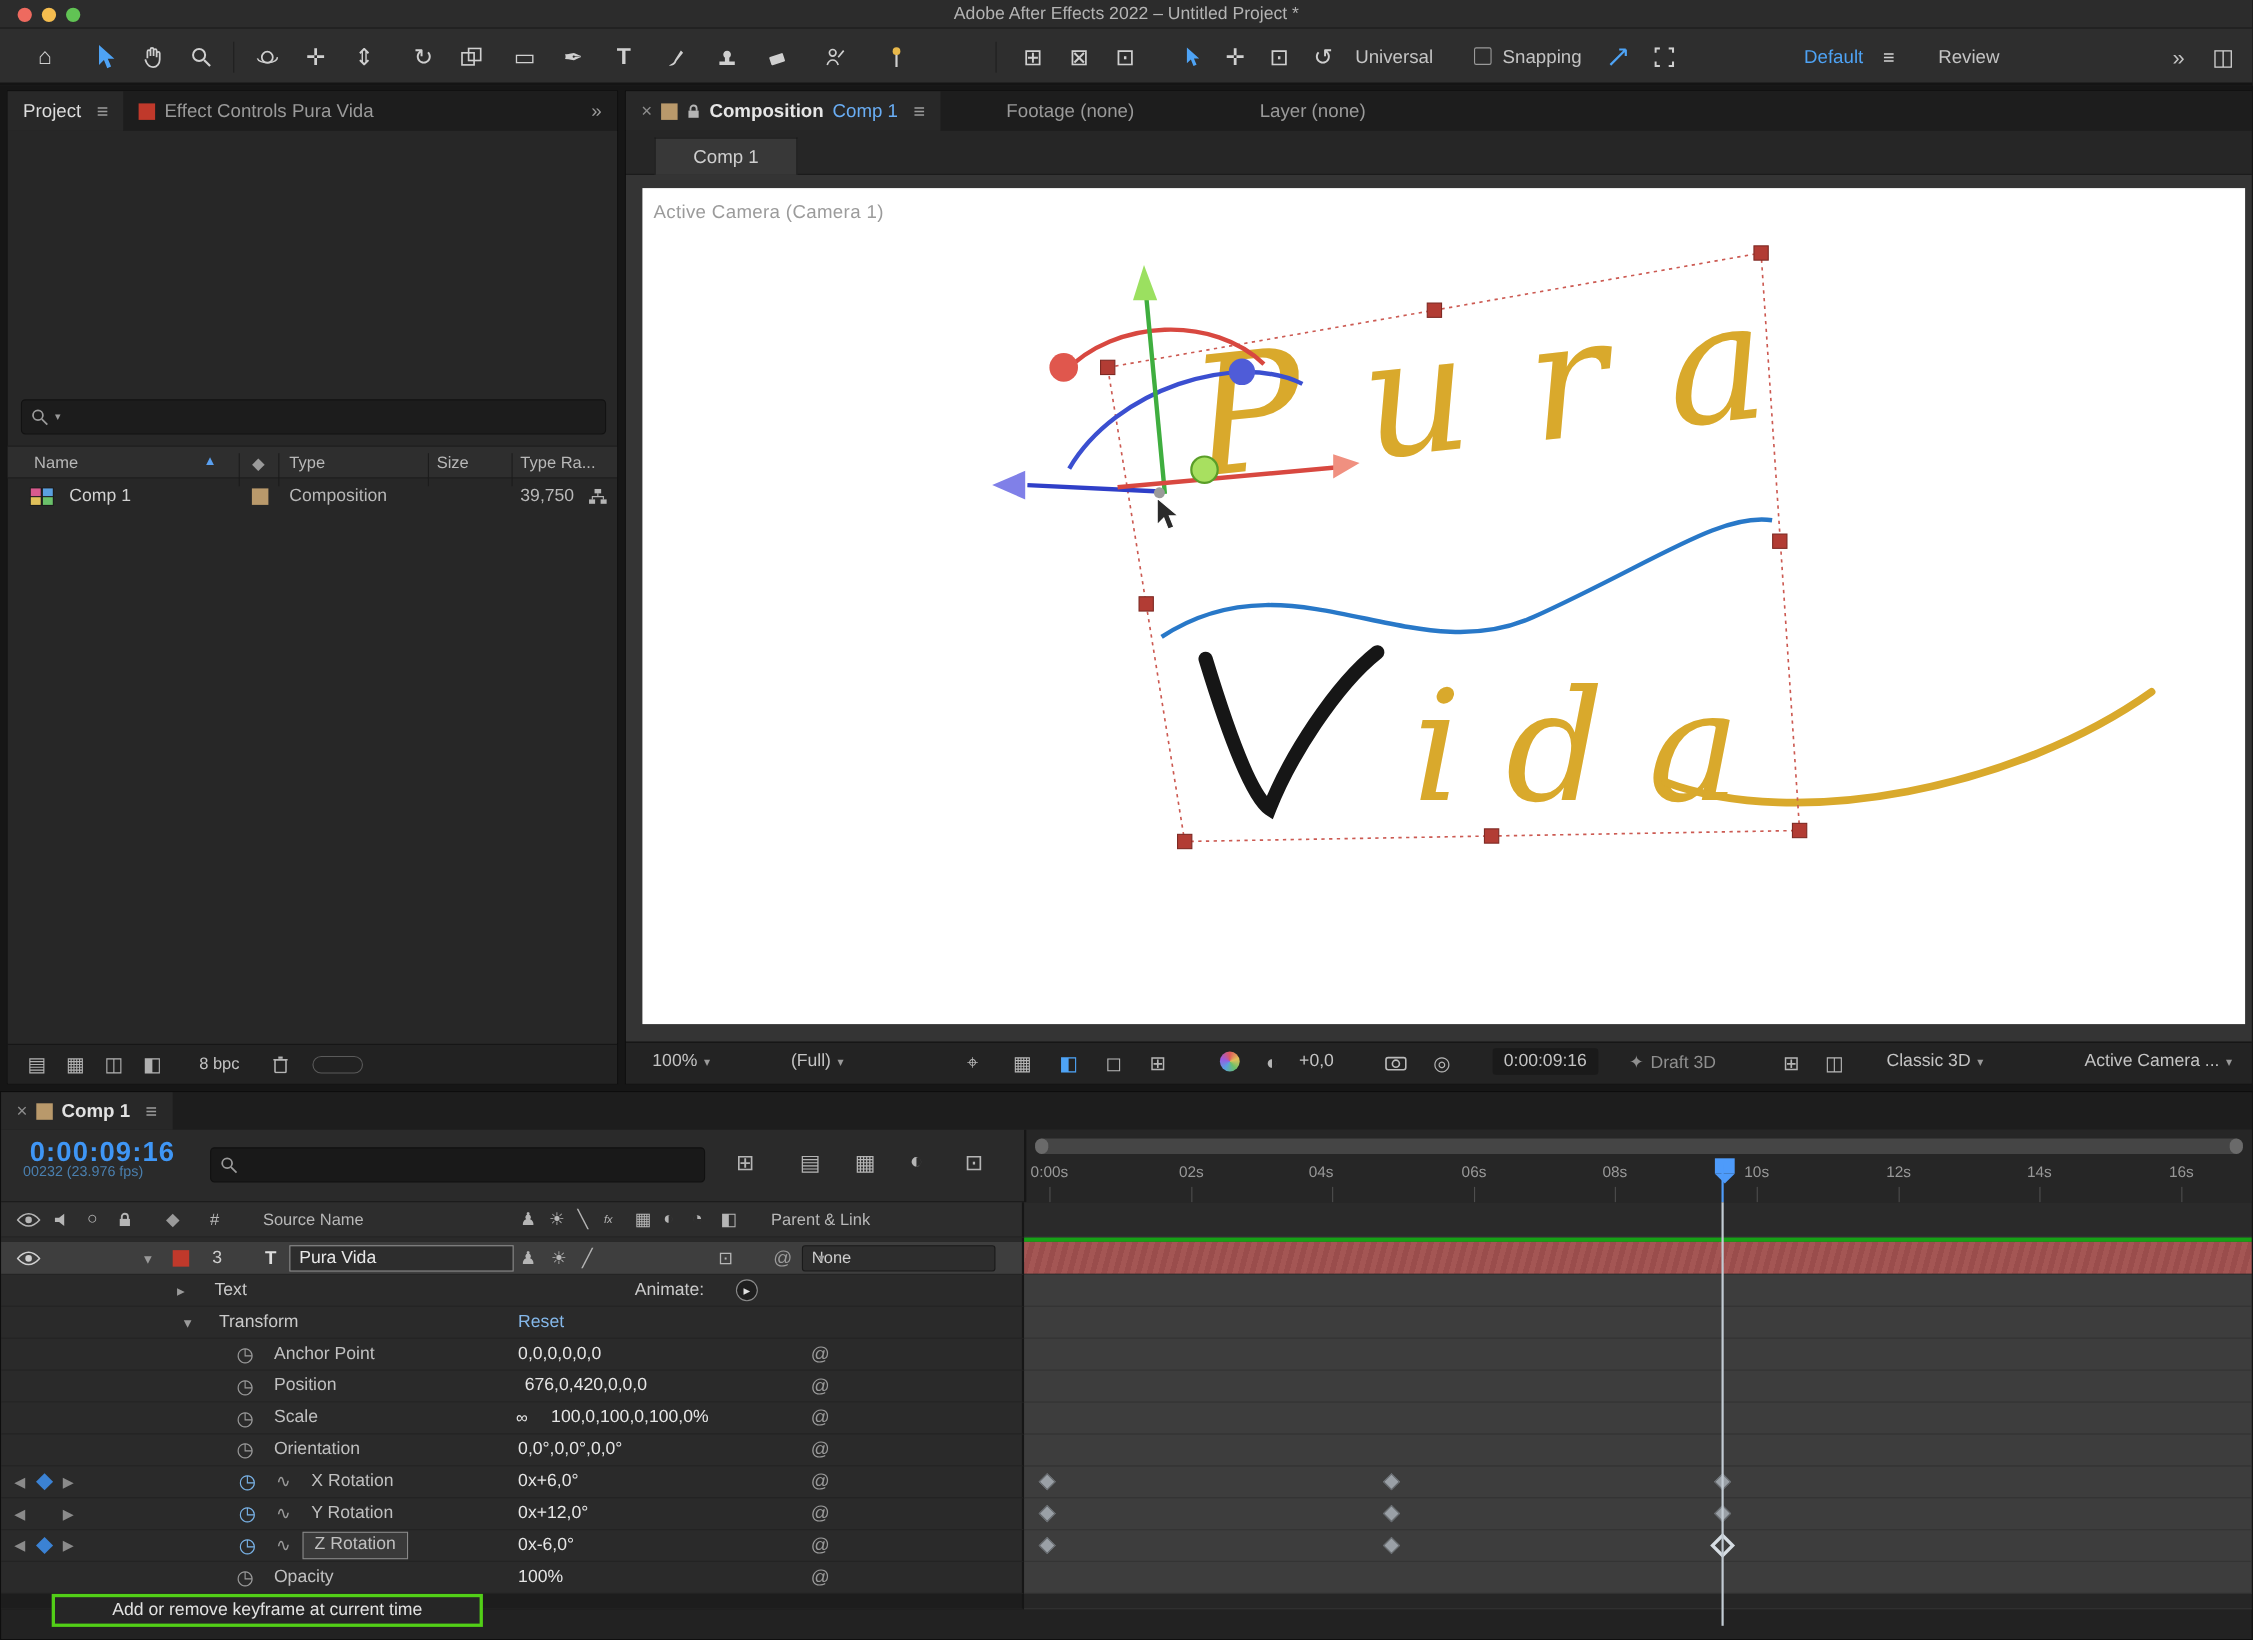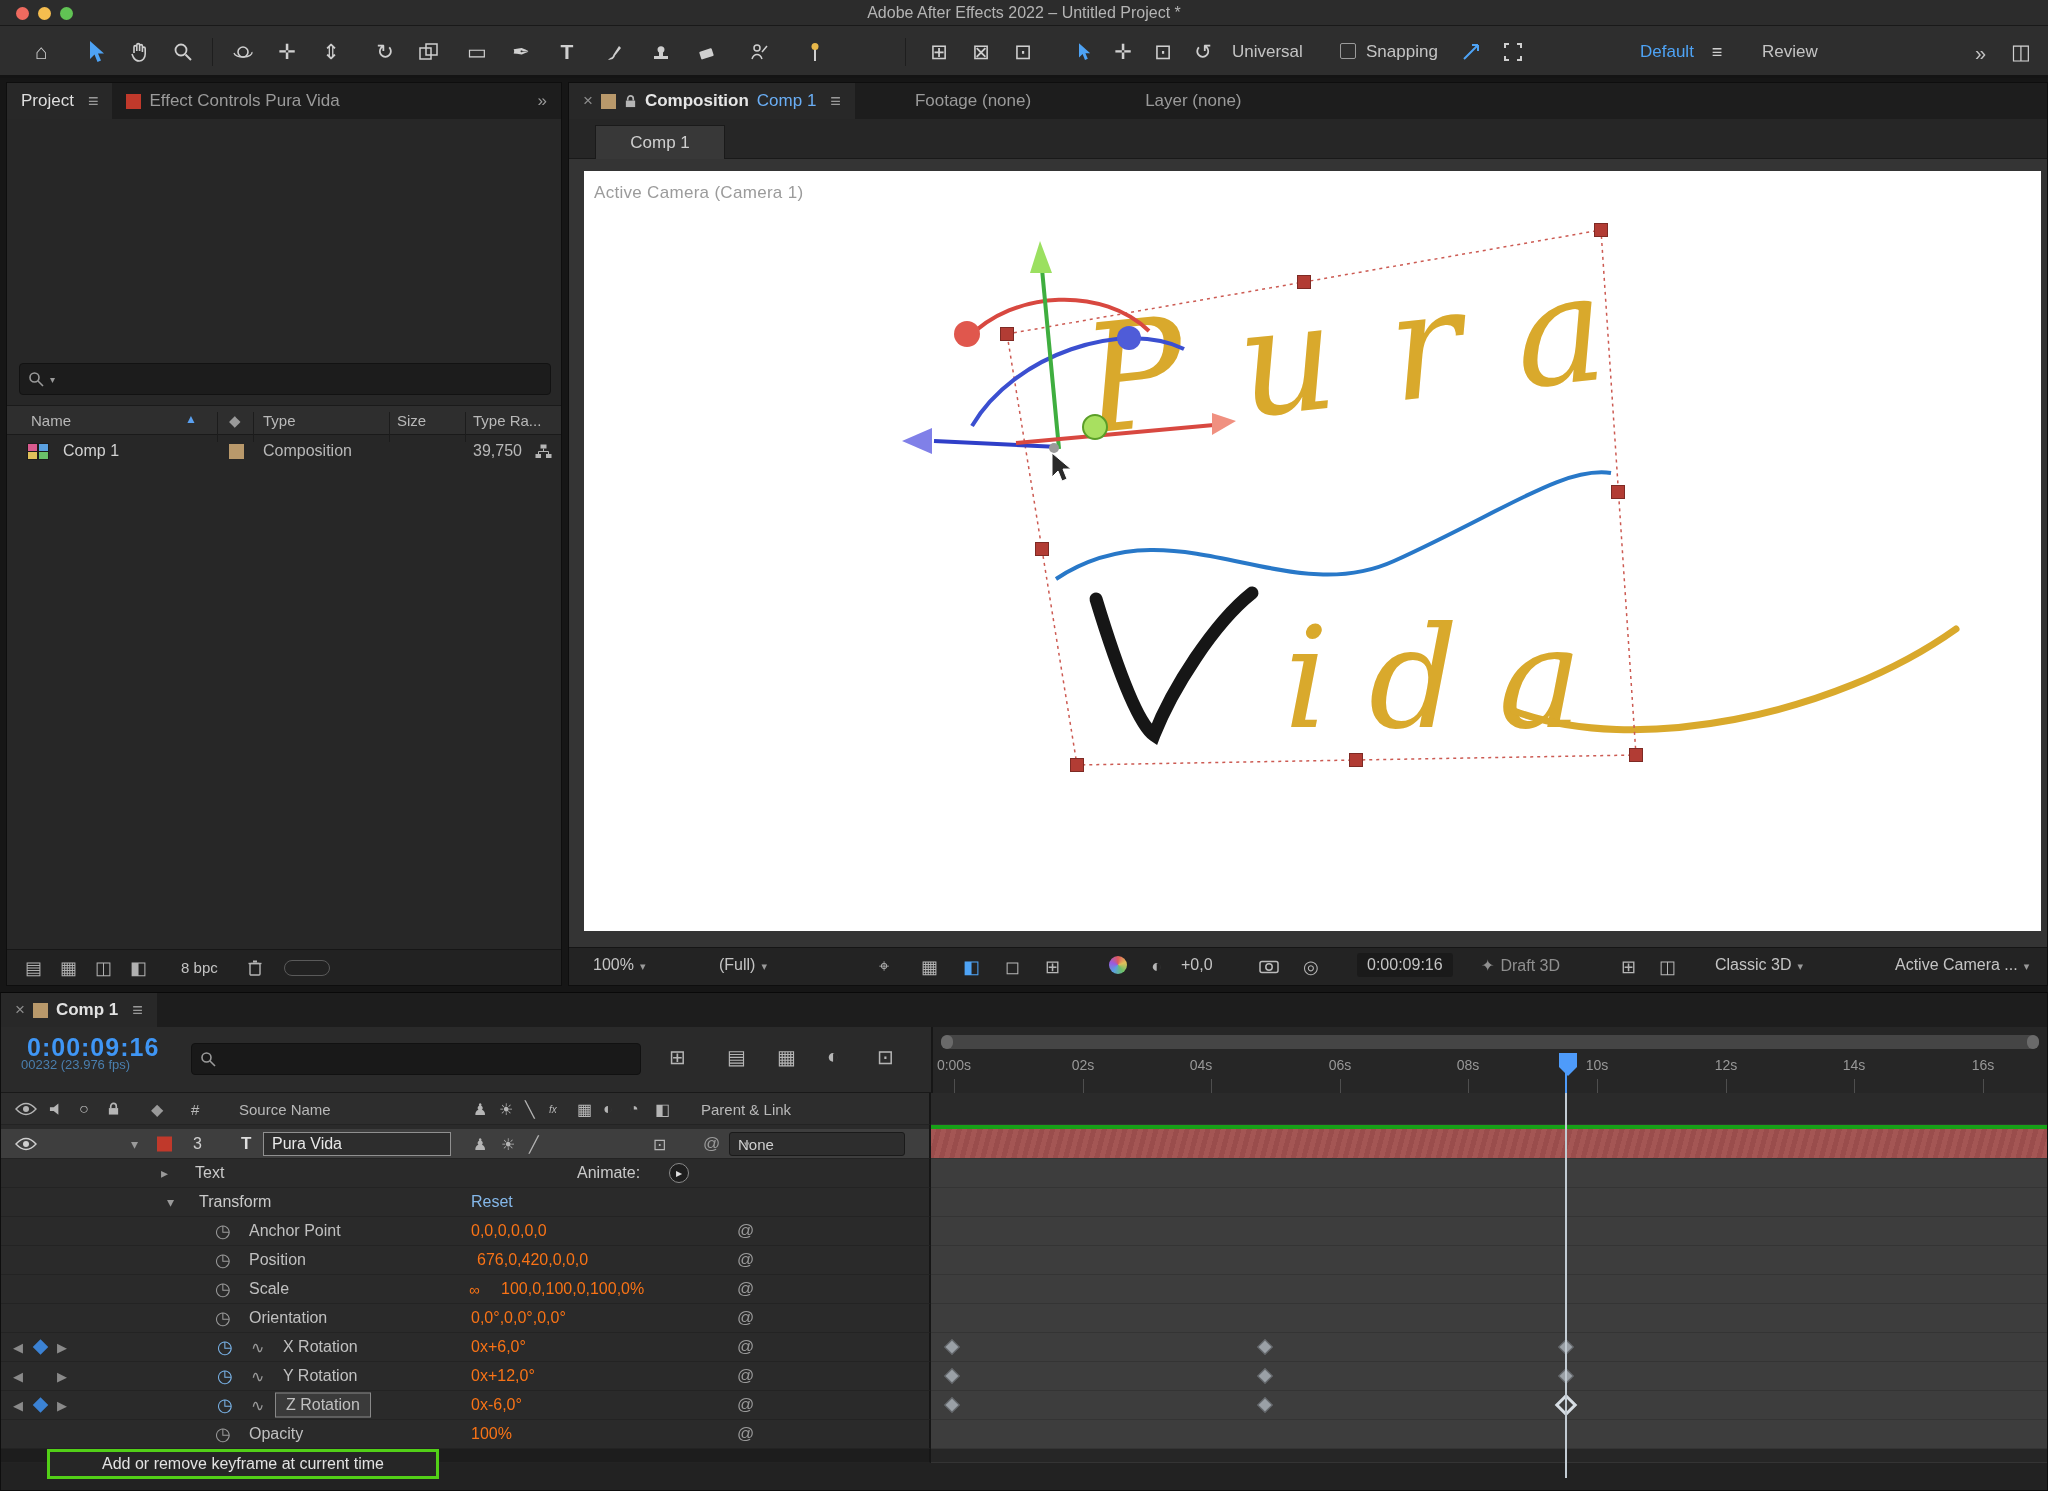--- a/index.html
+++ b/index.html
@@ -92,31 +92,31 @@
   .layer-row{height:30px}.layer-row .lp{background:#3e3e3e}
   .layer-row .tp{background:repeating-linear-gradient(105deg,#a45654 0 5px,#9a4d4c 5px 10px)}
   .prop-row{height:29px}
   .filler-row{height:14px}.filler-row .lp{background:#1d1d1d}.filler-row .tp{background:#262626}
 
   .lp span{position:absolute;top:50%;transform:translateY(-50%);white-space:nowrap}
   .hicon{color:#b5b5b5;font-size:16px;display:inline-flex;align-items:center}
   .htext{color:#b8b8b8;font-size:15px}
   .prop-name{color:#c0c0c0;font-size:16px}
   .group-name{color:#cacaca;font-size:16px}
-  .val{color:#f97316;font-size:16px}
+  .val{color:#e5e5e5;font-size:16px}
   .link{color:#85b8ea;font-size:16px}
   .sw{color:#9a9a9a;font-size:18px}
   .sw.kfed{color:#79b2e6}
   .graph{color:#9a9a9a;font-size:16px}
   .pick{color:#9a9a9a;font-size:17px}
   .chev{color:#9a9a9a;font-size:14px}
   .navarr{color:#8a8a8a;font-size:13px}
   .navdiam{width:11px;height:11px;background:#3b82d4;transform:translateY(-50%) rotate(45deg)!important}
   .sel-box{background:#3a3a3a;border:1px solid #888;padding:2px 10px 3px 10px}
-  .name-box{background:#2d2d2d;border:1px solid #909090;padding:2px 8px;color:#e8e8e8;font-size:16px;width:188px}
+  .name-box{background:#2d2d2d;border:1px solid #909090;padding:2px 8px;color:#e8e8e8;font-size:16px;width:204px}
   .badge-t{font-weight:bold;color:#dedede;font-size:17px}
   .dropdown{background:#2d2d2d;border:1px solid #1a1a1a;border-radius:3px;width:176px;height:24px;
             display:flex;align-items:center;justify-content:space-between;padding:0 8px;color:#cfcfcf;font-size:15px}
   .play-circle{width:20px;height:20px;border-radius:50%;background:#1e1e1e;border:1px solid #8a8a8a;color:#e0e0e0;
                display:inline-flex;align-items:center;justify-content:center;font-size:12px}
   .kf{position:absolute;top:50%;width:11px;height:11px;background:#9aa0a6;border:1px solid #63676b;transform:translate(-50%,-50%) rotate(45deg)}
   .kf.big{width:16px;height:16px;background:transparent;border:3px solid #d6dde3}
   .playhead-line{position:absolute;left:1564px;top:100px;width:2px;height:385px;background:#c2cbd3;z-index:6}
   .ph-blue-seg{position:absolute;left:1564px;top:66px;width:2px;height:34px;background:#4e9bfa;z-index:6}
   .kf-tooltip{position:absolute;left:46px;top:456px;width:392px;height:30px;background:#262626;border:3px solid #52cf17;

